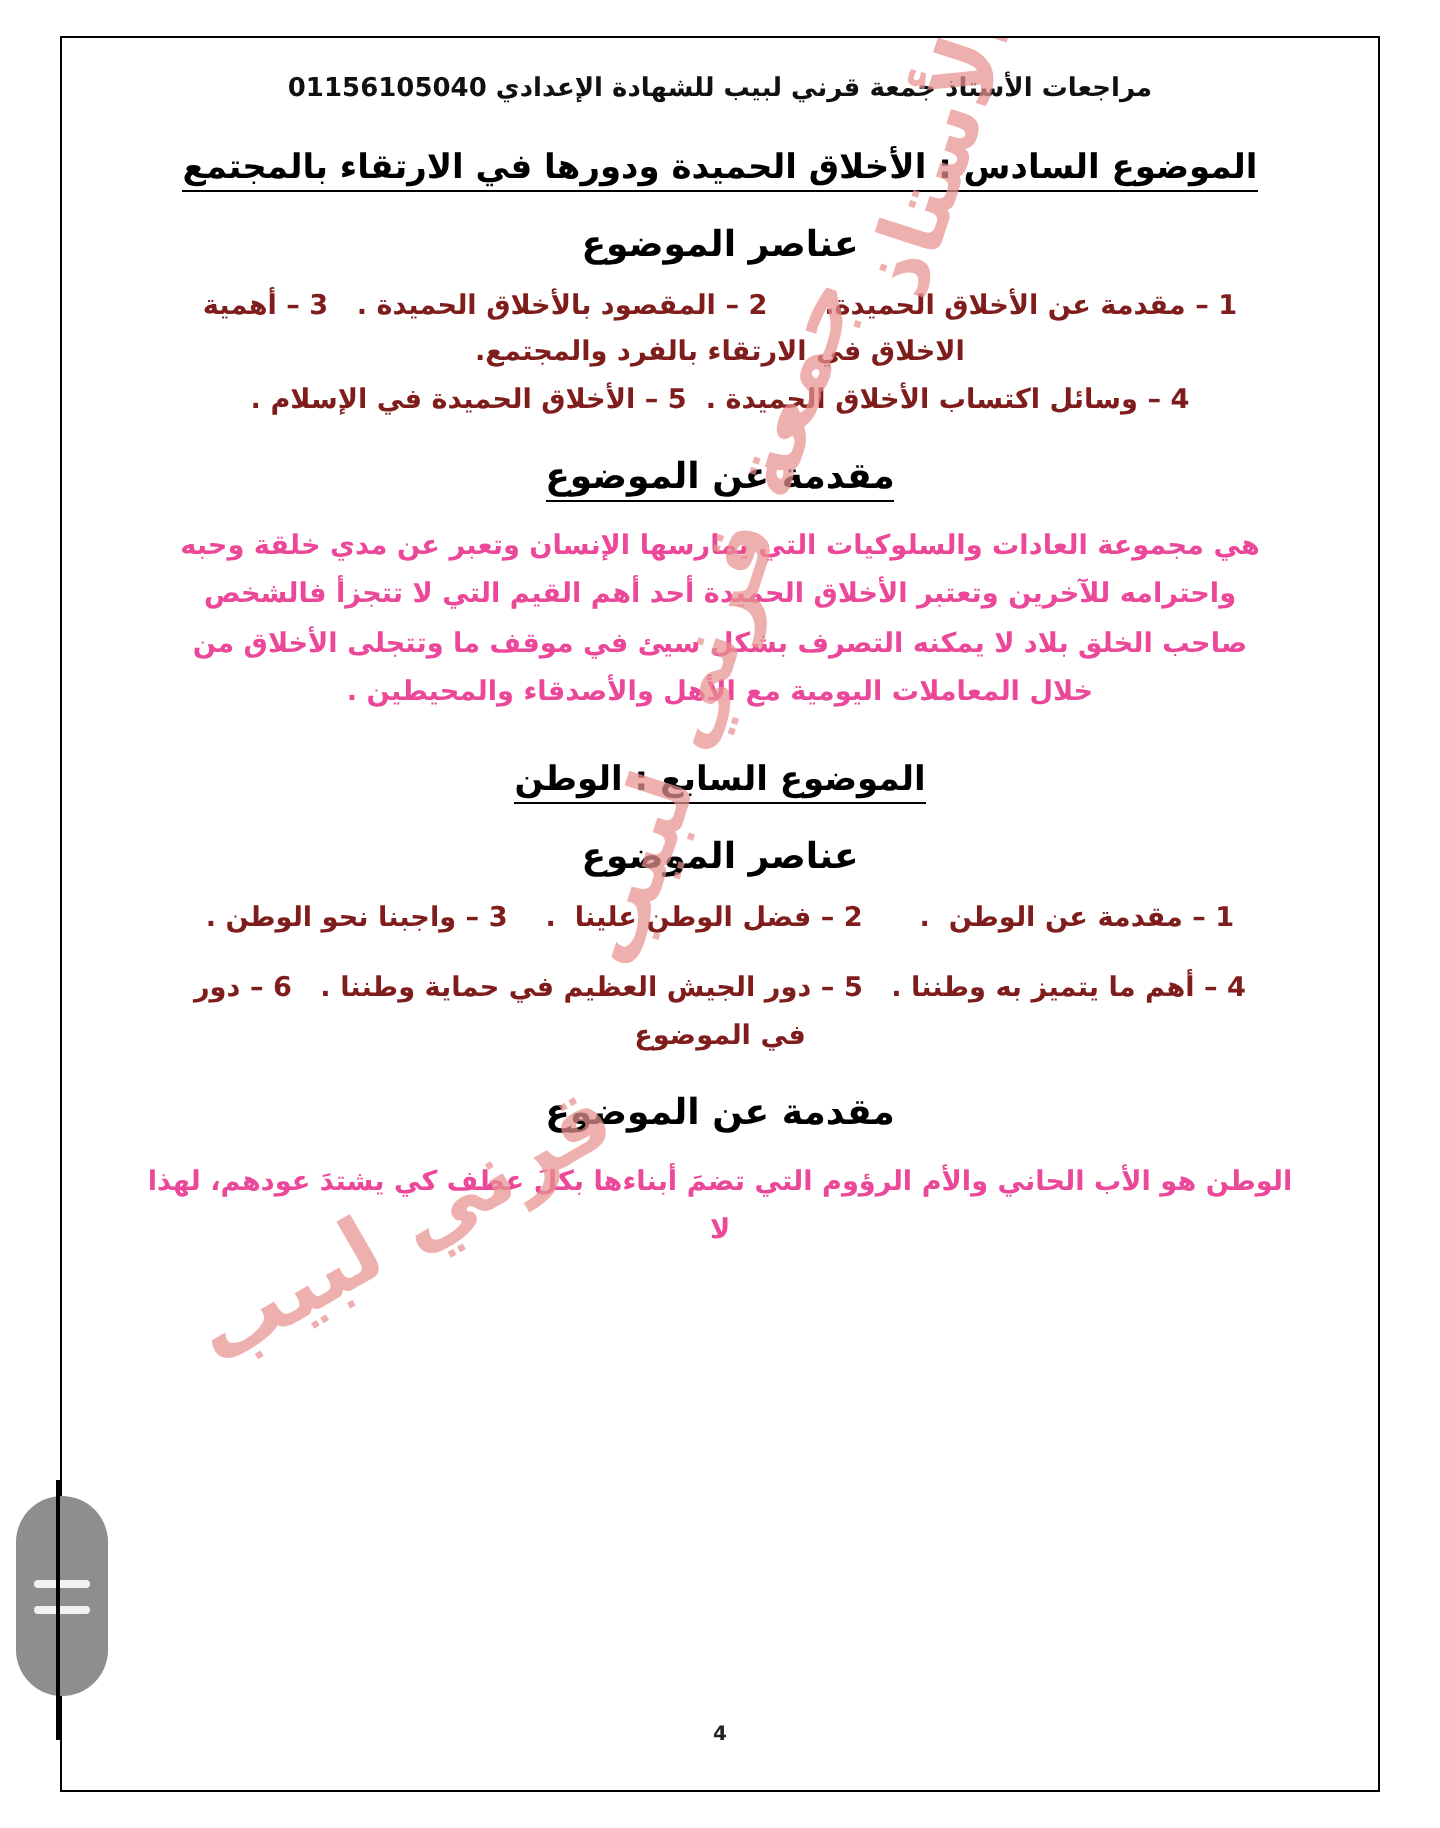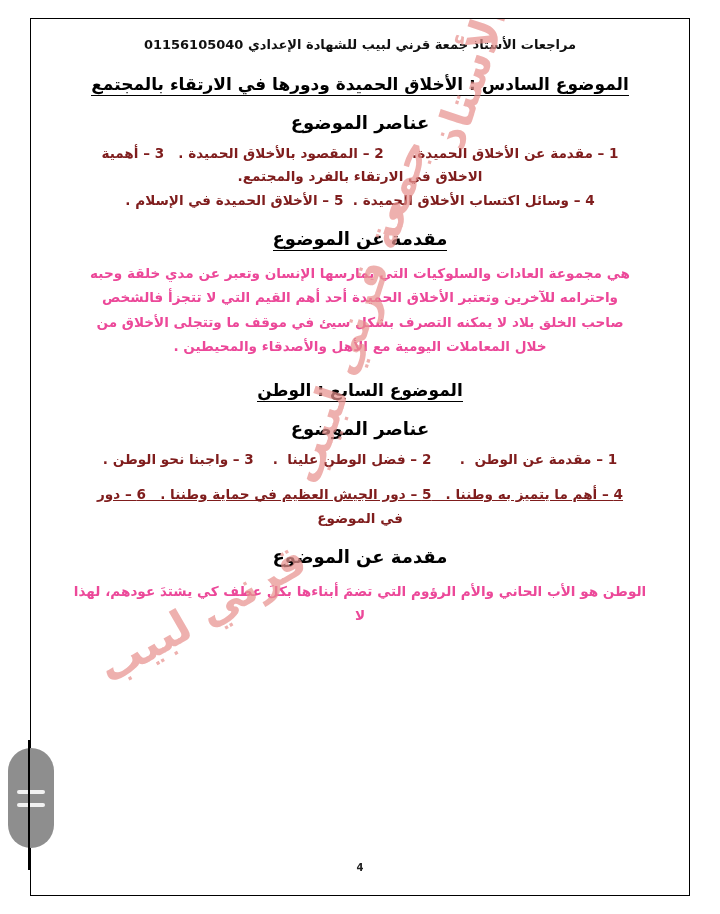--- a/index.html
+++ b/index.html
@@ -235,21 +235,21 @@
     </div>
 
     <div class="section-title" style="margin-top:22px;">
       <span class="u">الموضوع السابع  : الوطن</span>
     </div>
 
     <div class="sub-head">عناصر الموضوع</div>
 
     <div class="elements-block">
       <div class="el-line">1 – مقدمة عن الوطن  .      2 – فضل الوطن علينا  .    3 – واجبنا نحو الوطن .</div>
-      <div class="el-line" style="margin-top:12px;text-decoration:underline;">4 – أهم ما يتميز به وطننا .   5 – دور الجيش العظيم في حماية وطننا .   6 – دور</div>
+      <div class="el-line" style="margin-top:12px;">4 – أهم ما يتميز به وطننا .   5 – دور الجيش العظيم في حماية وطننا .   6 – دور</div>
       <div class="el-line">في الموضوع</div>
     </div>
 
     <div class="sub-head" style="margin-top:16px;">مقدمة عن الموضوع</div>
 
     <div class="para" style="margin-top:12px;">
       <span class="pline">الوطن هو الأب الحاني والأم الرؤوم التي تضمَ أبناءها بكلَ عطف كي يشتدَ عودهم، لهذا لا</span>
     </div>
 
   </div>

